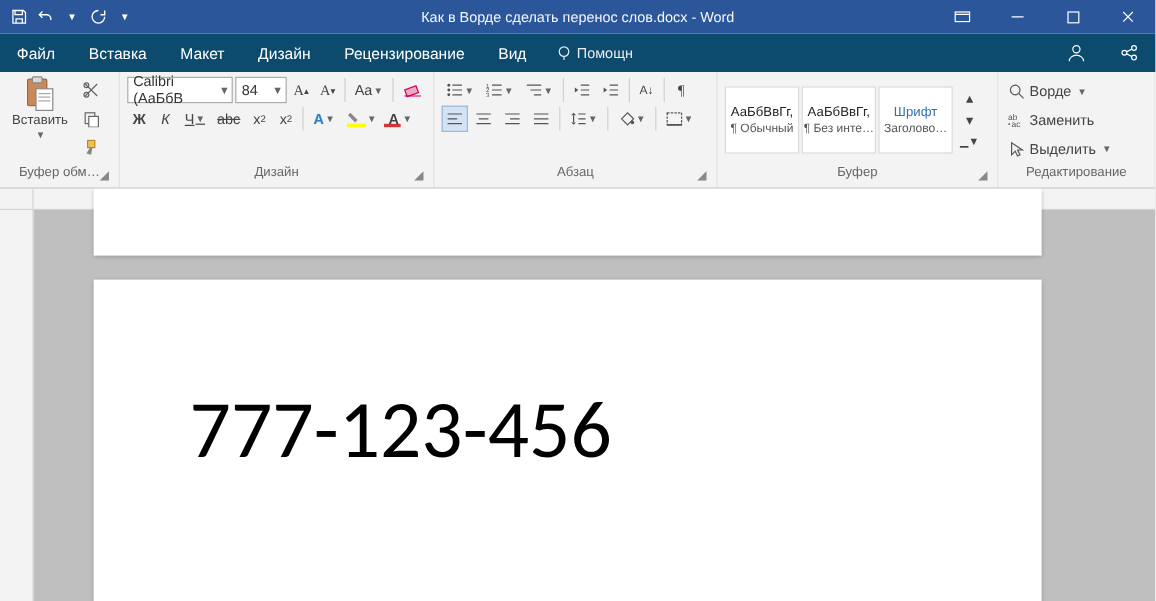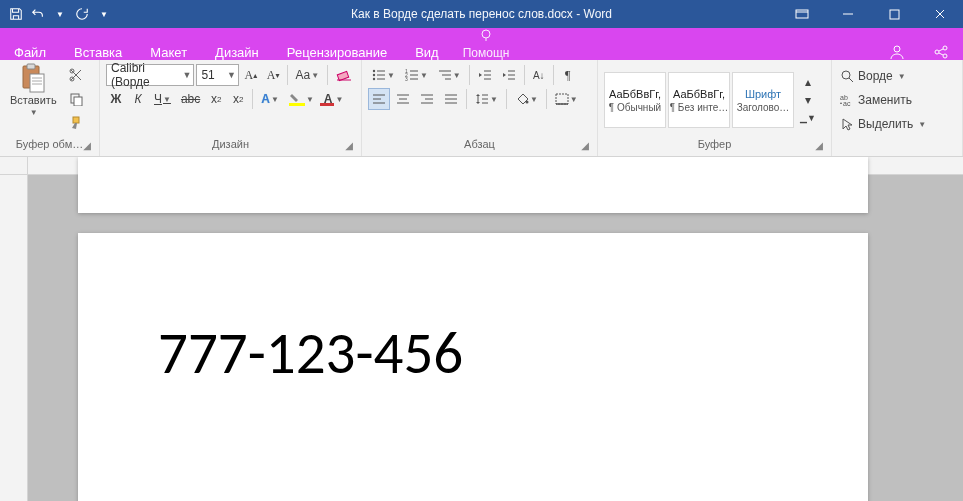--- a/index.html
+++ b/index.html
@@ -3,25 +3,25 @@
 <meta charset="utf-8">
 <style>
 *{box-sizing:border-box;margin:0;padding:0;font-family:"Segoe UI",Tahoma,sans-serif;}
 body{width:963px;height:501px;overflow:hidden;background:#fff;}
 .titlebar{height:28px;background:#2b579a;color:#fff;display:flex;align-items:center;font-size:12px;position:relative;}
 .titlebar .qat{display:flex;align-items:center;gap:6px;padding-left:8px;}
 .titlebar .qat .ico{width:16px;height:16px;display:flex;align-items:center;justify-content:center;cursor:pointer;}
 .titlebar .docname{position:absolute;left:50%;transform:translateX(-50%);opacity:.95;font-size:12px;}
 .titlebar .wincontrols{margin-left:auto;display:flex;}
 .titlebar .wincontrols .wc{width:46px;height:28px;display:flex;align-items:center;justify-content:center;cursor:pointer;}
-.tabsbar{height:32px;background:#d946ef;display:flex;align-items:flex-end;color:#fff;font-size:13px;}
+.tabsbar{height:32px;background:#0c4a6e;display:flex;align-items:center;color:#fff;font-size:13px;}
 .tabsbar .tab{padding:0 14px;display:flex;align-items:center;cursor:pointer;}
 .tabsbar .tab.active{background:#f3f3f3;color:#2b579a;font-weight:400;}
 .tabsbar .spacer{flex:1;}
-.tabsbar .help{display:flex;align-items:center;gap:4px;padding:0 10px;cursor:pointer;font-size:12px;opacity:.9;flex-direction:column;}
+.tabsbar .help{display:flex;align-items:center;gap:4px;padding:0 10px;cursor:pointer;font-size:12px;opacity:.9;}
 .tabsbar .rightico{width:44px;display:flex;align-items:center;justify-content:center;cursor:pointer;}
 .ribbon{height:97px;background:#f3f3f3;border-bottom:1px solid #d4d4d4;display:flex;}
 .group{border-right:1px solid #e1e1e1;display:flex;flex-direction:column;position:relative;padding:2px 4px 0;}
 .group .body{flex:1;display:flex;align-items:flex-start;}
 .group .label{height:18px;font-size:11px;color:#666;text-align:center;position:relative;}
 .group .label .dlg{position:absolute;right:2px;top:2px;width:12px;height:12px;color:#888;font-size:10px;cursor:pointer;}
 .bigbtn{display:flex;flex-direction:column;align-items:center;justify-content:flex-start;padding:2px 6px;cursor:pointer;font-size:11px;color:#444;gap:2px;min-width:46px;}
 .bigbtn .bicon{width:28px;height:28px;display:flex;align-items:center;justify-content:center;}
 .col{display:flex;flex-direction:column;gap:2px;padding:2px 2px;}
 .row{display:flex;align-items:center;gap:2px;}
@@ -34,21 +34,21 @@
 .stylebox.heading .prev{color:#2e74b5;}
 .edbtn{display:flex;align-items:center;gap:4px;font-size:12px;color:#444;cursor:pointer;height:20px;padding:0 2px;}
 .docarea{height:344px;background:#bfbfbf;display:flex;justify-content:center;overflow:hidden;position:relative;}
 .ruler-corner{position:absolute;left:0;top:0;width:28px;height:18px;background:#f3f3f3;border-right:1px solid #d4d4d4;border-bottom:1px solid #d4d4d4;}
 .ruler-v{position:absolute;left:0;top:18px;bottom:0;width:28px;background:#f3f3f3;border-right:1px solid #d4d4d4;}
 .ruler-h{position:absolute;left:28px;right:0;top:0;height:18px;background:#f3f3f3;border-bottom:1px solid #d4d4d4;}
 .pages{position:absolute;left:78px;top:0;width:790px;}
 .page{background:#fff;box-shadow:0 1px 4px rgba(0,0,0,.25);margin-bottom:20px;}
 .page.top{height:56px;margin-top:0;}
 .page.main{height:420px;padding:90px 80px 0;}
-.doc-text{font-family:Calibri,"Segoe UI",sans-serif;font-size:59px;color:#000;line-height:1.05;}
+.doc-text{font-family:Calibri,"Segoe UI",sans-serif;font-size:68px;color:#000;line-height:1.05;}
 .dd-ar{font-size:8px;color:#666;margin-left:1px;}
 svg{display:block;}
 </style>
 </head>
 <body>
 
 <div class="titlebar">
   <div class="qat">
     <span class="ico">
         <svg width="14" height="14" viewBox="0 0 16 16">
@@ -166,25 +166,25 @@
       </div>
     </div>
     <div class="label"><span>Буфер обм…</span><span class="dlg">◢</span></div>
   </div>
 
   <div class="group" style="width:262px">
     <div class="body">
         <div class="col" style="width:100%;">
       <div class="row">
         <div class="combo" style="width:92px">
-              <span>Calibri (Ворде</span>
+              <span>Calibri (АаБбВ</span>
               <span class="dd">▼</span>
             </div>
         <div class="combo" style="width:44px">
-              <span>51</span>
+              <span>84</span>
               <span class="dd">▼</span>
             </div>
         <div class="smbtn" style="font-family:serif;">A<sup style="font-size:8px;">▴</sup></div>
         <div class="smbtn" style="font-family:serif;">A<sup style="font-size:8px;">▾</sup></div>
         <div class="sep"></div>
         <div class="smbtn">
               <span>Aa</span>
               <span class="dd-ar">▼</span>
             </div>
         <div class="sep"></div>
@@ -398,20 +398,21 @@
       </div>
       <div class="edbtn">
         <svg width="14" height="14">
               <path d="M3 2l0 10 3-3 2 4 2-1-2-4 4 0z" fill="none" stroke="#555"></path>
             </svg>
         <span>Выделить</span>
             <span class="dd-ar">▼</span>
       </div>
     </div>
       </div>
+    <div class="label"><span>Редактирование</span></div>
   </div>
 
 </div>
 
 <div class="docarea">
   <div class="ruler-corner"></div>
   <div class="ruler-v"></div>
   <div class="ruler-h"></div>
   <div class="pages">
     <div class="page top"></div>

